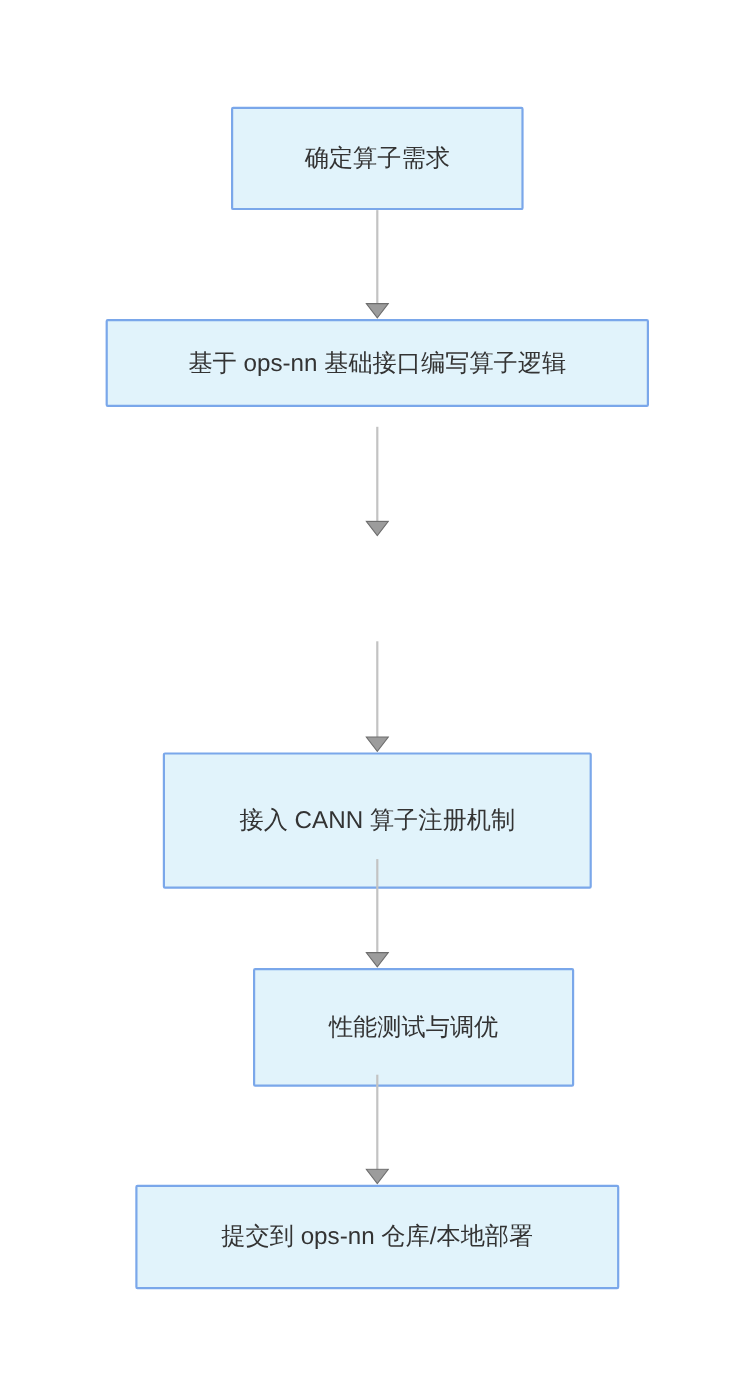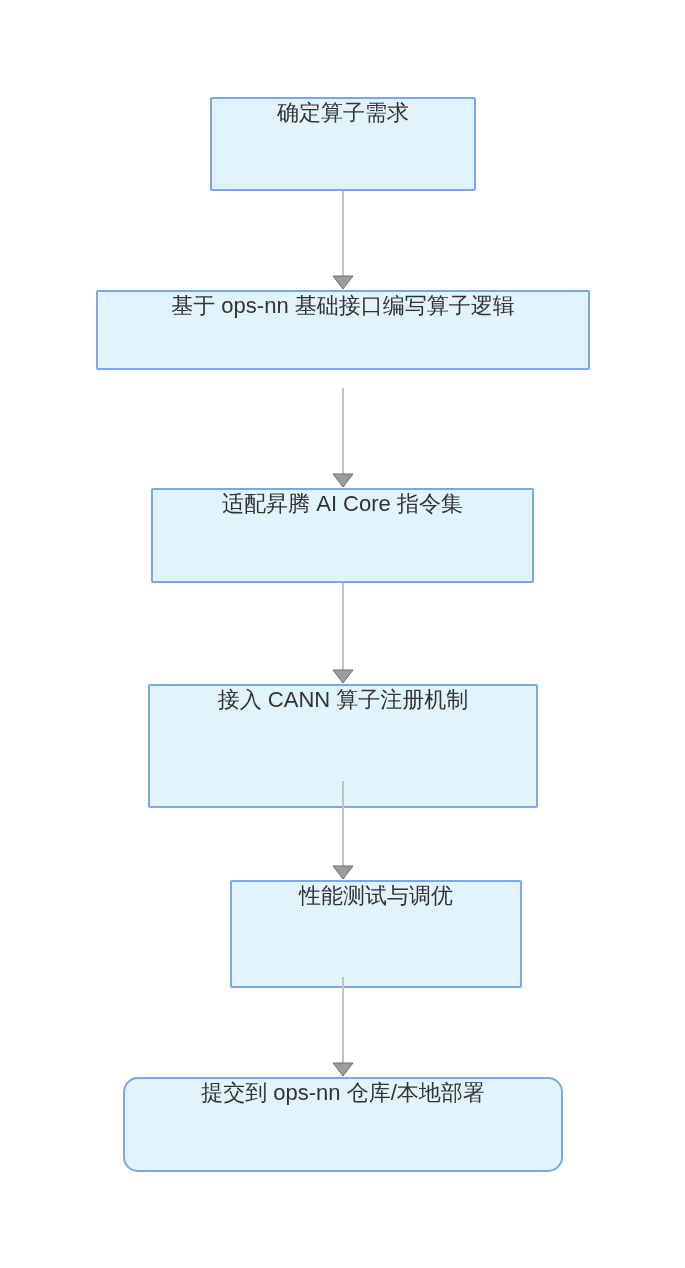--- a/index.html
+++ b/index.html
@@ -22,33 +22,34 @@
     height: 1268px;
     background: var(--bg);
     overflow: hidden;
   }
   .flow-node {
     position: absolute;
     background: var(--node-fill);
     border: 2px solid var(--node-border);
     border-radius: 2px;
     display: flex;
+    align-items: center;
     justify-content: center;
     text-align: center;
     font-size: 22px;
     color: var(--text);
     line-height: 1.3;
   }
   
   .n1 { left: 210px; top:   97px; width: 266px; height:  94px; }
   .n2 { left:  96px; top:  290px; width: 494px; height:  80px; }
   .n3 { left: 151px; top:  488px; width: 383px; height:  95px; }
   .n4 { left: 148px; top:  684px; width: 390px; height:  124px; }
   .n5 { left: 197px; top:  880px; width: 292px; height:  108px; margin-left: 33px; }
-  .n6 { left: 123px; top: 1077px; width: 440px; height:  95px; border-radius: 15px; }
+  .n6 { left: 123px; top: 1077px; width: 440px; height:  95px; }
 
   .flow-arrow {
     position: absolute;
     left: 332px;            
     width: 22px;
   }
   .a1 { top: 191px; height:  99px; }
   .a2 { top: 388px; height: 100px; }
   .a3 { top: 583px; height: 101px; }
   .a4 { top: 781px; height:  99px; }
@@ -96,23 +97,20 @@
     <span>基于 ops-nn 基础接口编写算子逻辑</span>
   </div>
 
   <div class="flow-arrow a2">
     <div class="arrow-shaft"></div>
     <svg class="arrow-head-svg" viewBox="0 0 22 15">
       <polygon points="1,1 21,1 11,14"></polygon>
     </svg>
   </div>
 
-  <div class="flow-node n3">
-    <span>适配昇腾 AI Core 指令集</span>
-  </div>
 
   <div class="flow-arrow a3">
     <div class="arrow-shaft"></div>
     <svg class="arrow-head-svg" viewBox="0 0 22 15">
       <polygon points="1,1 21,1 11,14"></polygon>
     </svg>
   </div>
 
   <div class="flow-node n4">
     <span>接入 CANN 算子注册机制</span>

